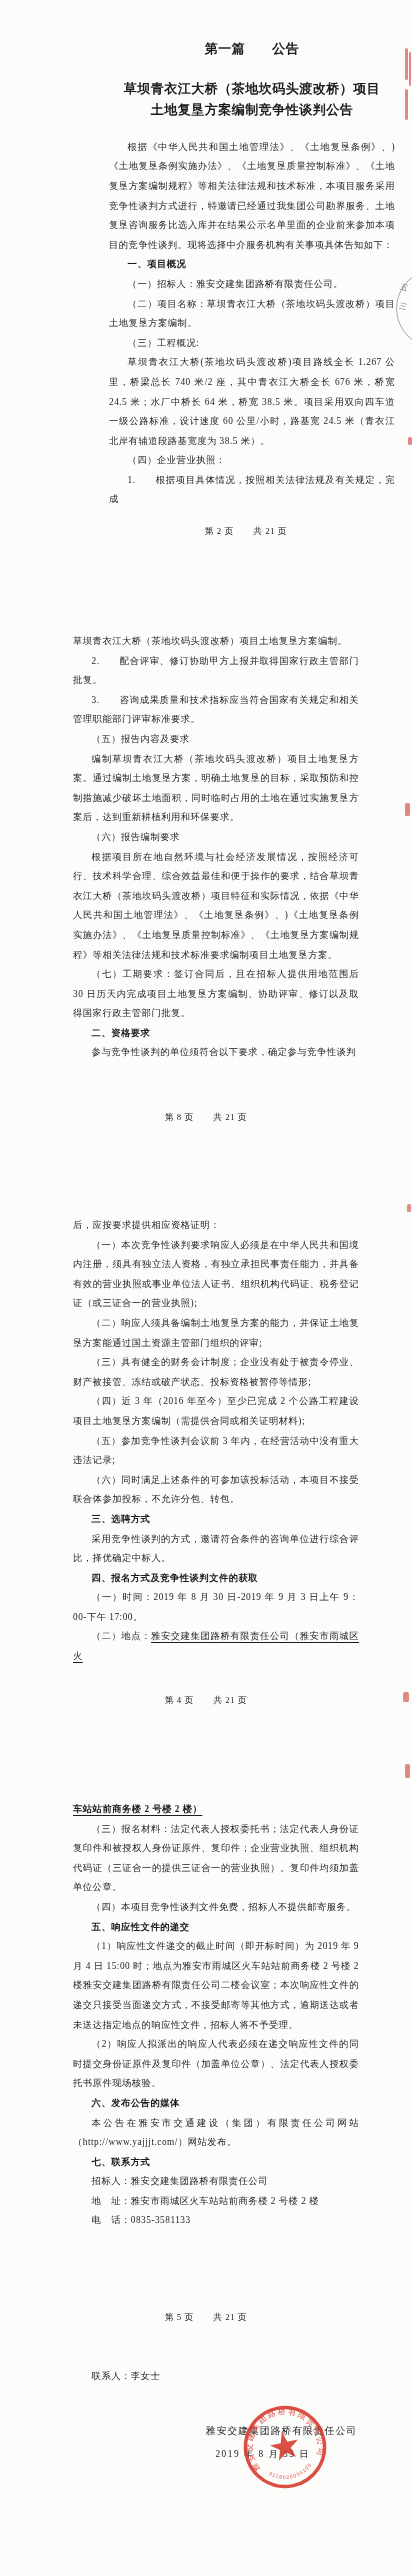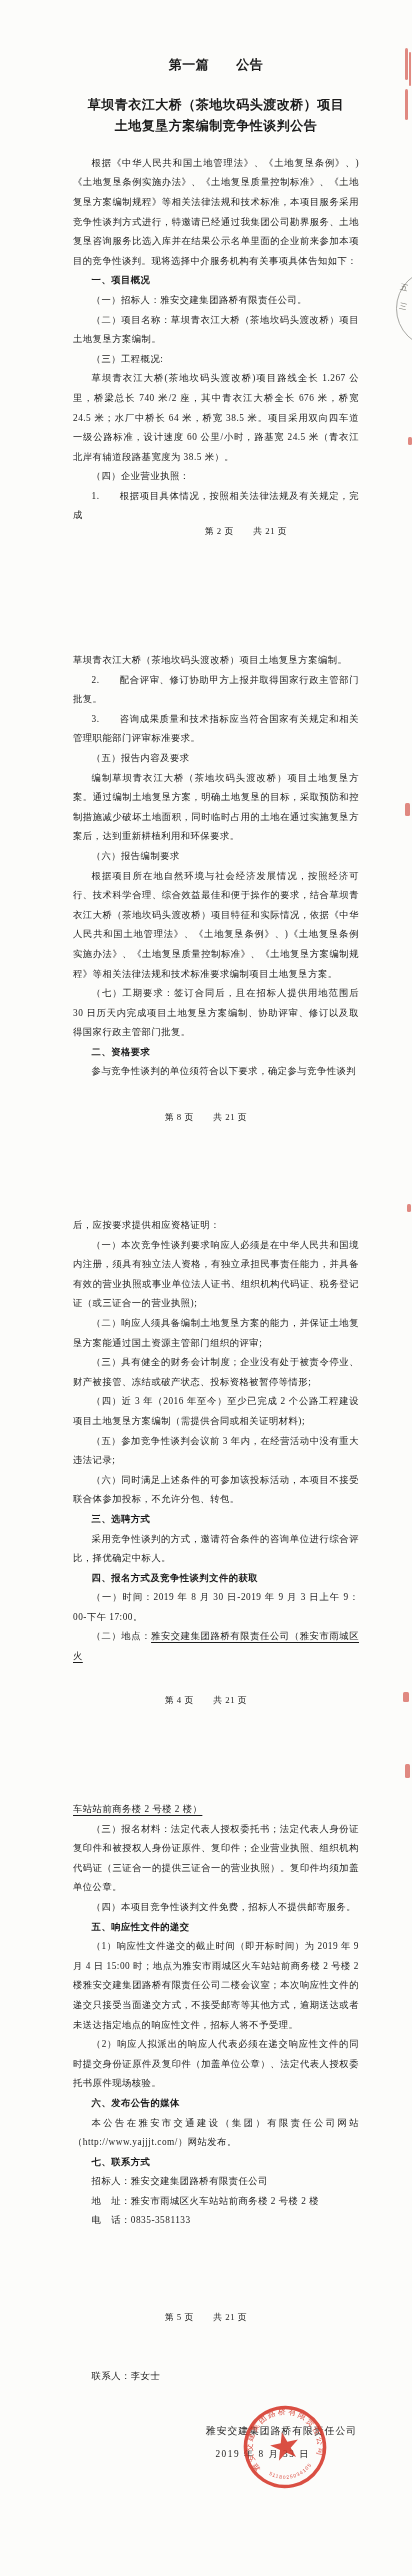--- a/index.html
+++ b/index.html
@@ -12,58 +12,58 @@
   .page{position:absolute;left:0;width:412px;}
   .blocks{position:absolute;left:73px;width:286px;}
   .blk{font-size:9.3px;line-height:19.6px;text-align:justify;letter-spacing:0.5px;}
   .body{text-indent:2em;}
   .body-cont{text-indent:0;}
   .heading{text-indent:2em;font-weight:bold;}
   .section-heading{font-size:13px;font-weight:bold;text-align:center;text-indent:0;line-height:17.5px;margin-bottom:21.6px;}
   .doc-title{font-size:13px;font-weight:bold;text-align:center;text-indent:0;line-height:20.6px;letter-spacing:0.5px;}
   .doc-title + .body{margin-top:17.5px;}
   .u{text-decoration:underline;text-underline-offset:2.6px;}
-  .underline-full{text-decoration:underline;text-underline-offset:2.6px;}
+  .underline-full{text-decoration:underline;text-underline-offset:2.6px;font-weight:bold;}
   .footer{position:absolute;left:0;width:100%;text-align:center;font-size:8.8px;letter-spacing:0.5px;color:#222;}
   .fgap{display:inline-block;width:19.6px;}
   
   .sig-company{position:absolute;right:55px;top:94px;font-size:9.8px;letter-spacing:1px;}
   .sig-date{position:absolute;right:102px;top:117px;font-size:9.3px;letter-spacing:1.5px;}
   .stamp{position:absolute;left:240px;top:71px;width:90px;height:90px;opacity:.88;}
   
   .edge-red{position:absolute;background:#cf4237;opacity:.62;border-radius:1.5px;}
   .edge-seal-arc{position:absolute;left:396px;top:269px;width:77px;height:77px;border:1.5px solid #8b8b86;border-radius:50%;opacity:.75;background:transparent;}
   .edge-seal-char{position:absolute;font-size:7.7px;color:#76756e;line-height:8.2px;transform:rotate(14deg);}
 </style>
 </head>
 <body>
 
 <div class="doc">
 
   <section class="page" style="top:0;height:582px;">
-    <div class="blocks" style="top:56px;">
+    <div class="blocks" style="top:40px;margin-left:36px;">
         <div class="blk section-heading">第一篇　　公告</div>
         <div class="blk doc-title">草坝青衣江大桥（茶地坎码头渡改桥）项目</div>
         <div class="blk doc-title">土地复垦方案编制竞争性谈判公告</div>
         <div class="blk body">根据《中华人民共和国土地管理法》、《土地复垦条例》、)《土地复垦条例实施办法》、《土地复垦质量控制标准》、《土地复垦方案编制规程》等相关法律法规和技术标准，本项目服务采用竞争性谈判方式进行，特邀请已经通过我集团公司勘界服务、土地复垦咨询服务比选入库并在结果公示名单里面的企业前来参加本项目的竞争性谈判。现将选择中介服务机构有关事项具体告知如下：</div>
         <div class="blk heading">一、项目概况</div>
         <div class="blk body">（一）招标人：雅安交建集团路桥有限责任公司。</div>
         <div class="blk body">（二）项目名称：草坝青衣江大桥（茶地坎码头渡改桥）项目土地复垦方案编制。</div>
         <div class="blk body">（三）工程概况:</div>
         <div class="blk body">草坝青衣江大桥(茶地坎码头渡改桥)项目路线全长 1.267 公里，桥梁总长 740 米/2 座，其中青衣江大桥全长 676 米，桥宽 24.5 米；水厂中桥长 64 米，桥宽 38.5 米。项目采用双向四车道一级公路标准，设计速度 60 公里/小时，路基宽 24.5 米（青衣江北岸有辅道段路基宽度为 38.5 米）。</div>
         <div class="blk body">（四）企业营业执照：</div>
         <div class="blk body">1.　　根据项目具体情况，按照相关法律法规及有关规定，完成</div>
       </div>
     <div class="footer" style="top:526px;margin-left:40px;">
       <span>第 2 页</span><span class="fgap"></span><span>共 21 页</span>
     </div>
   </section>
 
   <section class="page" style="top:582px;height:577px;">
-    <div class="blocks" style="top:69px;">
+    <div class="blocks" style="top:50px;">
         <div class="blk body-cont">草坝青衣江大桥（茶地坎码头渡改桥）项目土地复垦方案编制。</div>
         <div class="blk body">2.　　配合评审、修订协助甲方上报并取得国家行政主管部门批复。</div>
         <div class="blk body">3.　　咨询成果质量和技术指标应当符合国家有关规定和相关管理职能部门评审标准要求。</div>
         <div class="blk body">（五）报告内容及要求</div>
         <div class="blk body">编制草坝青衣江大桥（茶地坎码头渡改桥）项目土地复垦方案。通过编制土地复垦方案，明确土地复垦的目标，采取预防和控制措施减少破坏土地面积，同时临时占用的土地在通过实施复垦方案后，达到重新耕植利用和环保要求。</div>
         <div class="blk body">（六）报告编制要求</div>
         <div class="blk body">根据项目所在地自然环境与社会经济发展情况，按照经济可行、技术科学合理、综合效益最佳和便于操作的要求，结合草坝青衣江大桥（茶地坎码头渡改桥）项目特征和实际情况，依据《中华人民共和国土地管理法》、《土地复垦条例》、)《土地复垦条例实施办法》、《土地复垦质量控制标准》、《土地复垦方案编制规程》等相关法律法规和技术标准要求编制项目土地复垦方案。</div>
         <div class="blk body">（七）工期要求：签订合同后，且在招标人提供用地范围后 30 日历天内完成项目土地复垦方案编制、协助评审、修订以及取得国家行政主管部门批复。</div>
         <div class="blk heading">二、资格要求</div>
         <div class="blk body">参与竞争性谈判的单位须符合以下要求，确定参与竞争性谈判</div>

